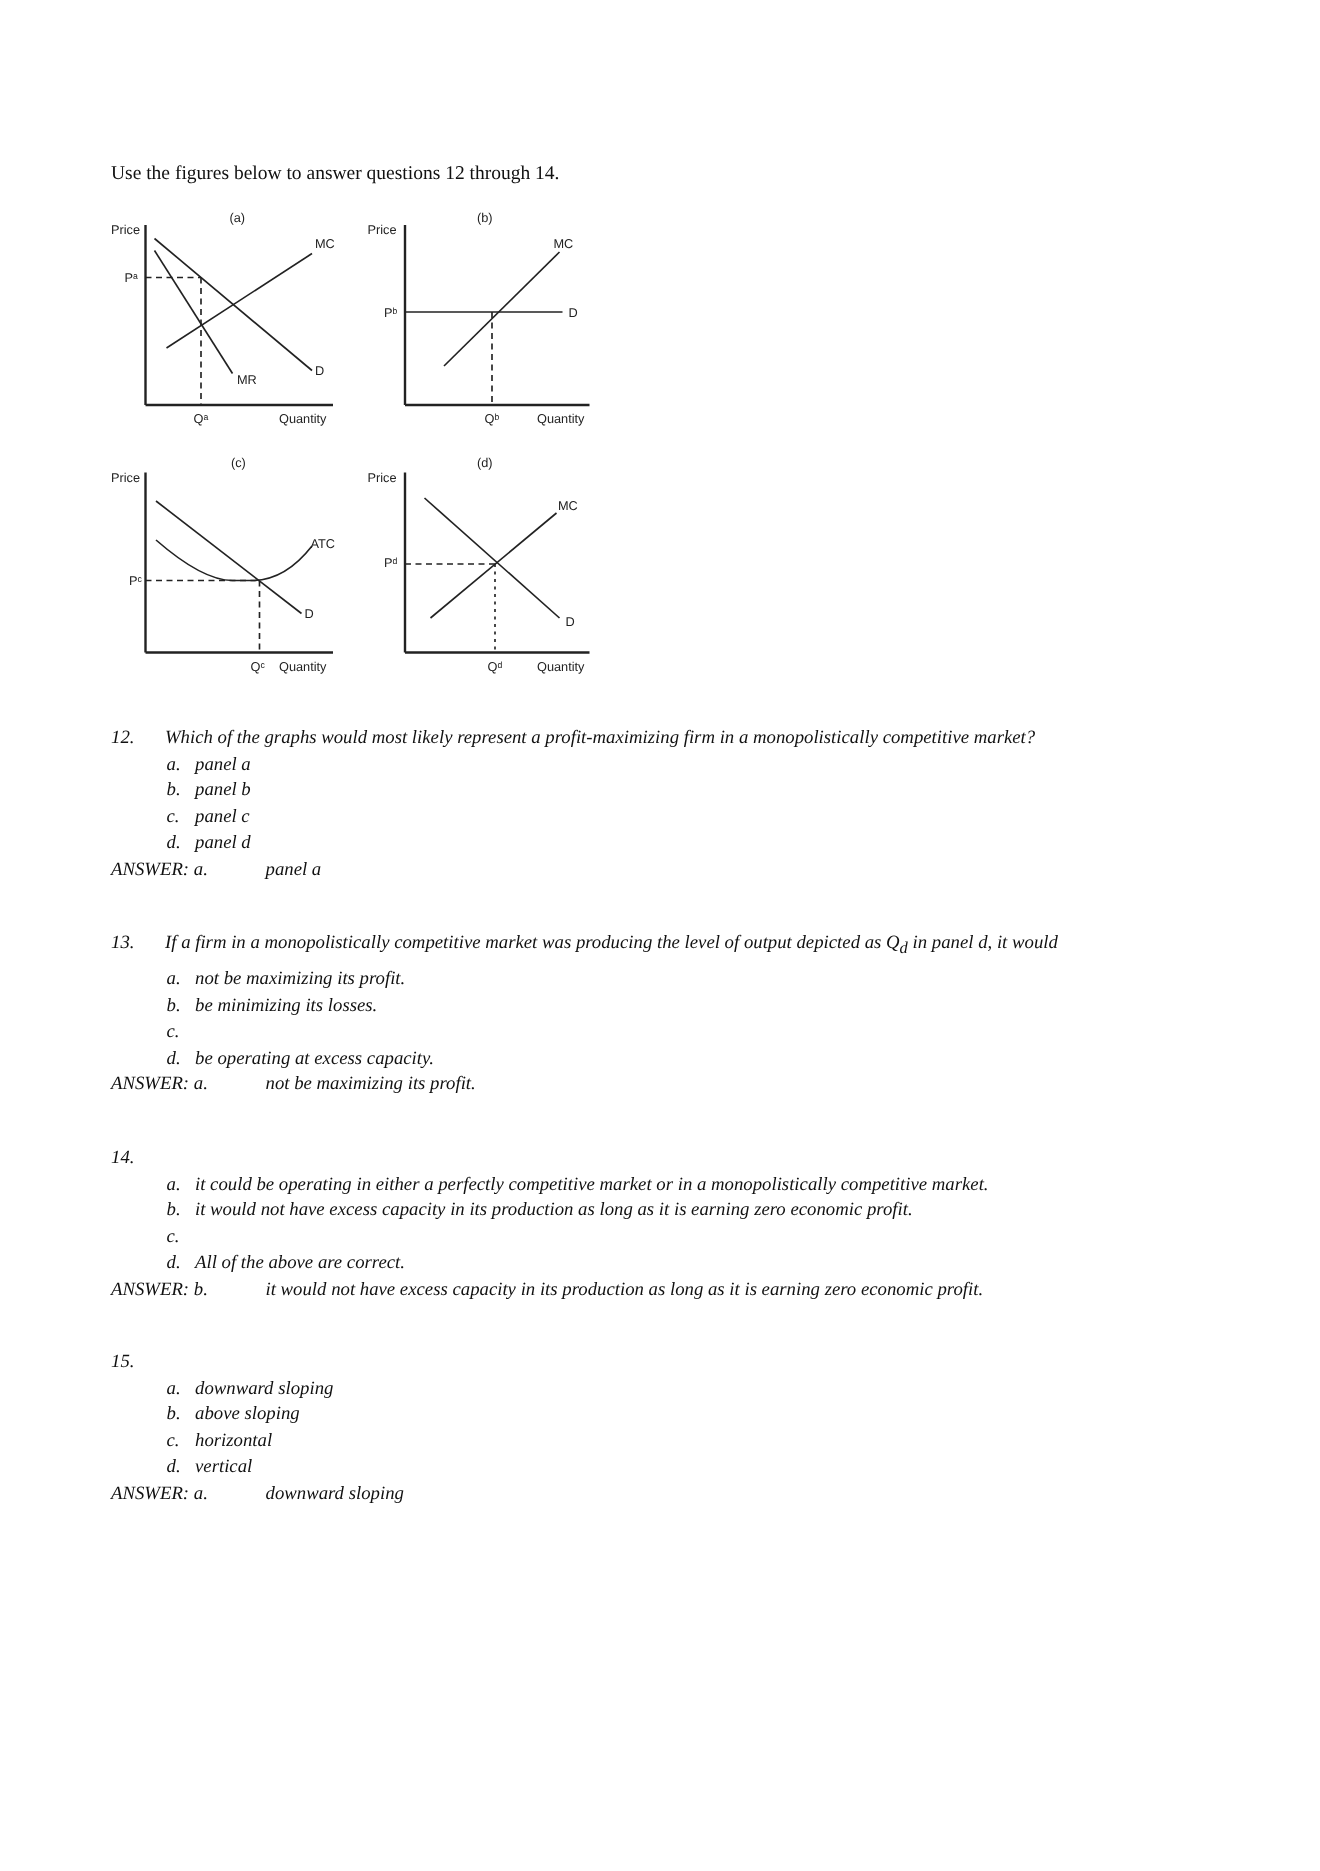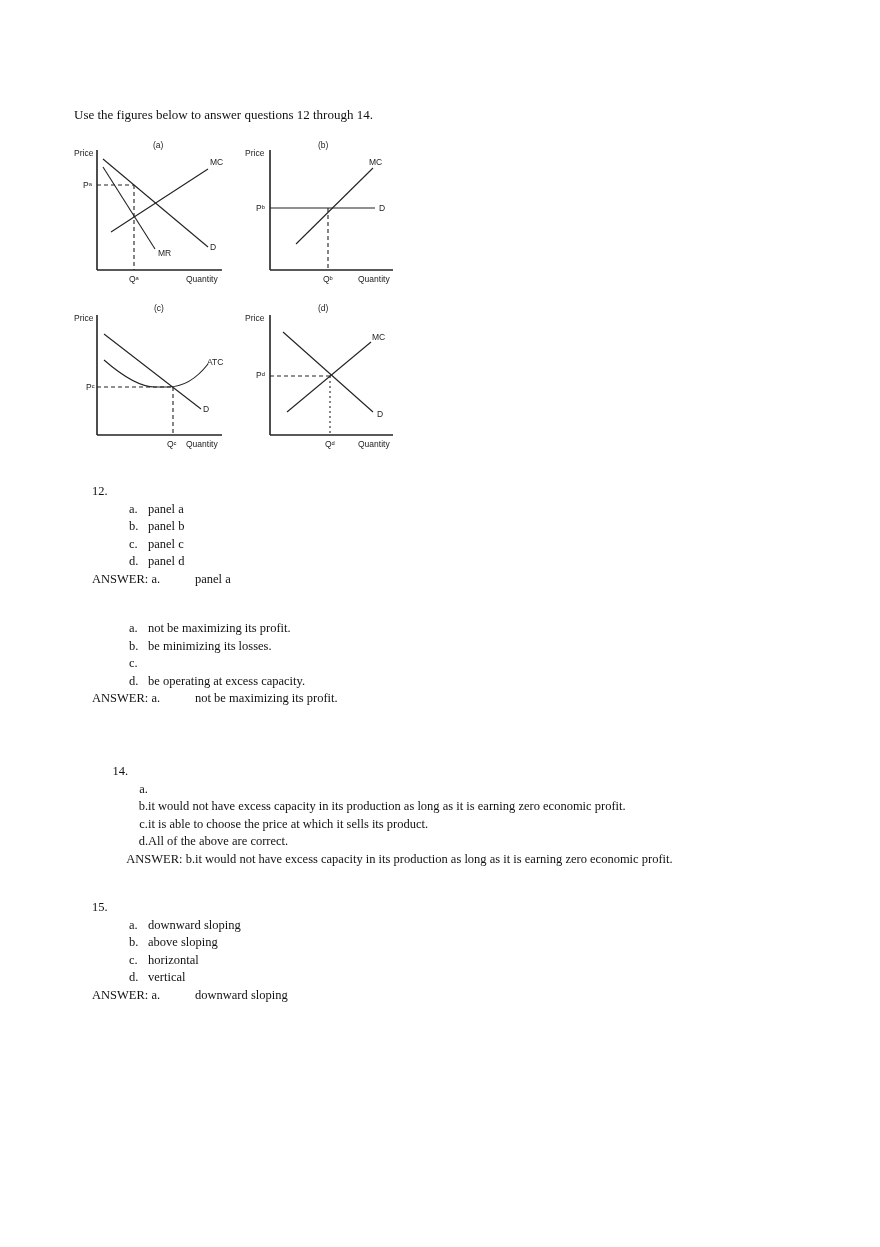--- a/index.html
+++ b/index.html
@@ -2,21 +2,21 @@
 <html><head>
 <meta charset="utf-8">
 <style>
   html, body { margin: 0; padding: 0; background: #ffffff; }
   body { width: 880px; height: 1247px; position: relative; overflow: hidden;
          font-family: "Liberation Serif", "DejaVu Serif", serif; color: #111; }
   .intro { position: absolute; left: 74px; top: 107px; font-size: 13px; font-family: Liberation Serif, serif; }
   .fig { position: absolute; left: 60px; top: 132px; width: 360px; height: 330px; }
   .fig svg { display: block; }
   .fig text { font-family: "Liberation Sans", "DejaVu Sans", sans-serif; fill: #222; }
-  .q { position: absolute; left: 92px; width: 760px; font-size: 12.5px; line-height: 17.5px; }
+  .q { position: absolute; left: 74px; width: 760px; font-size: 12.5px; line-height: 17.5px; font-style: italic; }
   .q .stem { display: flex; }
   .q .num { width: 36px; flex: none; }
   .q .opt { padding-left: 37px; display: flex; }
   .q .opt .letter { width: 19px; flex: none; }
   .q .ans { display: flex; }
   .q .ans .alabel { width: 103px; flex: none; }
   sub { font-size: 11px; }
 </style>
 </head>
 <body>
@@ -97,20 +97,21 @@
       <text x="298" y="315">Quantity</text>
       <text x="312" y="208">MC</text>
       <text x="317" y="285">D</text>
     </g>
   </svg>
 </div>
 
 <div class="q" style="top:483px;">
   <div class="stem">
       <span class="num">12.</span>
+      <span>Which of the graphs would most likely represent a profit-maximizing firm in a monopolistically competitive market?</span>
     </div>
   <div class="opt">
       <span class="letter">a.</span>
       <span>panel a</span>
     </div>
   <div class="opt">
       <span class="letter">b.</span>
       <span>panel b</span>
     </div>
   <div class="opt">
@@ -121,20 +122,24 @@
       <span class="letter">d.</span>
       <span>panel d</span>
     </div>
   <div class="ans">
       <span class="alabel">ANSWER: a.</span>
       <span>panel a</span>
     </div>
 </div>
 
 <div class="q" style="top:620px;">
+  <div class="stem" style="margin-bottom:2px;">
+      <span class="num">13.</span>
+      <span><span>If a firm in a monopolistically competitive market was producing the level of output depicted as Q</span><sub>d</sub><span> in panel d, it would</span></span>
+    </div>
   <div class="opt">
       <span class="letter">a.</span>
       <span>not be maximizing its profit.</span>
     </div>
   <div class="opt">
       <span class="letter">b.</span>
       <span>be minimizing its losses.</span>
     </div>
   <div class="opt">
       <span class="letter">c.</span>
@@ -142,34 +147,34 @@
   <div class="opt">
       <span class="letter">d.</span>
       <span>be operating at excess capacity.</span>
     </div>
   <div class="ans">
       <span class="alabel">ANSWER: a.</span>
       <span>not be maximizing its profit.</span>
     </div>
 </div>
 
-<div class="q" style="top:763px; width:800px;text-align:right;">
+<div class="q" style="top:763px; width:800px;">
   <div class="stem">
       <span class="num">14.</span>
     </div>
   <div class="opt">
       <span class="letter">a.</span>
+      <span>it could be operating in either a perfectly competitive market or in a monopolistically competitive market.</span>
     </div>
   <div class="opt">
       <span class="letter">b.</span>
       <span>it would not have excess capacity in its production as long as it is earning zero economic profit.</span>
     </div>
   <div class="opt">
       <span class="letter">c.</span>
-      <span>it is able to choose the price at which it sells its product.</span>
     </div>
   <div class="opt">
       <span class="letter">d.</span>
       <span>All of the above are correct.</span>
     </div>
   <div class="ans">
       <span class="alabel">ANSWER: b.</span>
       <span>it would not have excess capacity in its production as long as it is earning zero economic profit.</span>
     </div>
 </div>

